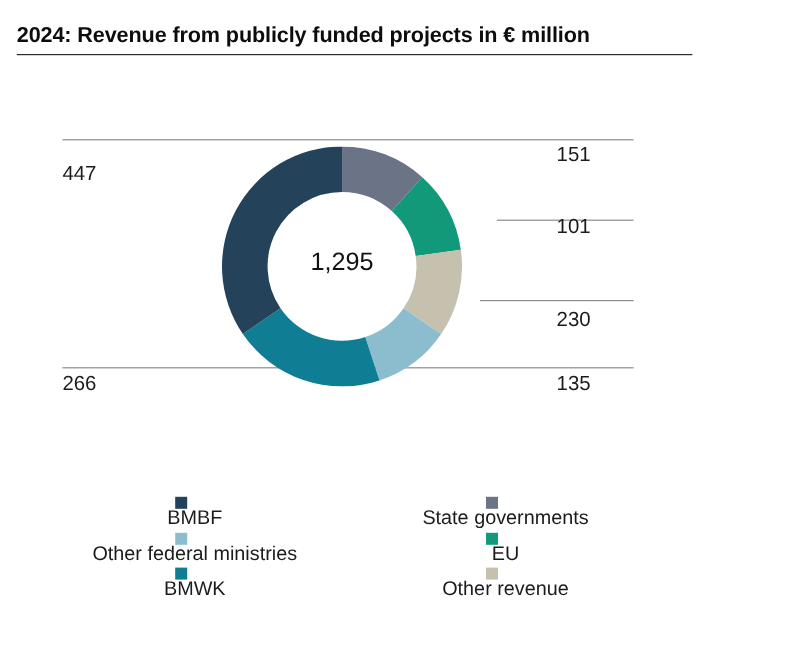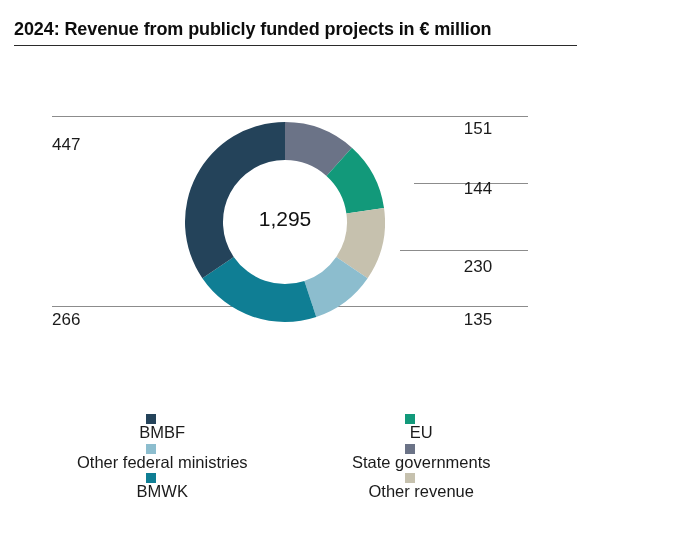--- a/index.html
+++ b/index.html
@@ -128,21 +128,21 @@
   <div class="leader-line" style="left:52px;  top:116px; width:338px;"></div>
   <div class="leader-line" style="left:52px;  top:306px; width:476px;"></div>
   <div class="leader-line" style="left:390px; top:116px; width:138px;"></div>
   <div class="leader-line" style="left:414px; top:183px; width:114px;"></div>
   <div class="leader-line" style="left:400px; top:250px; width:128px;"></div>
 
   <div class="value-label" style="left:52px; top:120px;margin-top:16px;">447</div>
   <div class="value-label" style="left:52px; top:311px;">266</div>
 
   <div class="value-label right" style="left:428px; top:120px; width:100px;">151</div>
-  <div class="value-label right" style="left:428px; top:180px; width:100px;">144</div>
+  <div class="value-label right" style="left:428px; top:180px; width:100px;">101</div>
   <div class="value-label right" style="left:428px; top:258px; width:100px;">230</div>
   <div class="value-label right" style="left:428px; top:311px; width:100px;">135</div>
 
   <svg id="donut-svg" viewBox="0 0 200 200">
     <g id="donut-slices" transform="translate(100,100)">
         <path d="M 6.123233995736766e-15 -100 A 100 100 0 0 1 66.88300808463768 -74.34153098739823 L 41.46746501247536 -46.091749212186905 A 62 62 0 0 0 3.796405077356795e-15 -62 Z" fill="#6b7387"></path>
         <path d="M 66.88300808463768 -74.34153098739823 A 100 100 0 0 1 99.02868167272968 -13.90396368526515 L 61.3977826370924 -8.620457484864392 A 62 62 0 0 0 41.46746501247536 -46.091749212186905 Z" fill="#12997a"></path>
         <path d="M 99.02868167272968 -13.90396368526515 A 100 100 0 0 1 82.64664702433538 56.298594437471664 L 51.24092115508794 34.90512855123243 A 62 62 0 0 0 61.3977826370924 -8.620457484864392 Z" fill="#c6c1ae"></path>
         <path d="M 82.64664702433538 56.298594437471664 A 100 100 0 0 1 31.247575024625146 94.99257368384343 L 19.37349651526759 58.895395683982926 A 62 62 0 0 0 51.24092115508794 34.90512855123243 Z" fill="#8cbdce"></path>
         <path d="M 31.247575024625146 94.99257368384343 A 100 100 0 0 1 -82.64664702433538 56.298594437471664 L -51.24092115508794 34.90512855123243 A 62 62 0 0 0 19.37349651526759 58.895395683982926 Z" fill="#0f7e94"></path>
@@ -165,25 +165,25 @@
       <span class="legend-label">Other federal ministries</span>
     </div>
     <div class="legend-item">
       <span class="legend-swatch" style="background: rgb(15, 126, 148);"></span>
       <span class="legend-label">BMWK</span>
     </div>
   </div>
 
   <div class="legend-col" id="legend-col-right">
     <div class="legend-item">
+      <span class="legend-swatch" style="background: rgb(107, 115, 135);"></span>
+      <span class="legend-label">State governments</span>
+    </div>
+    <div class="legend-item">
       <span class="legend-swatch" style="background: rgb(18, 153, 122);"></span>
       <span class="legend-label">EU</span>
-    </div>
-    <div class="legend-item">
-      <span class="legend-swatch" style="background: rgb(107, 115, 135);"></span>
-      <span class="legend-label">State governments</span>
     </div>
     <div class="legend-item">
       <span class="legend-swatch" style="background: rgb(198, 193, 174);"></span>
       <span class="legend-label">Other revenue</span>
     </div>
   </div>
 </div>
 
 </body></html>

